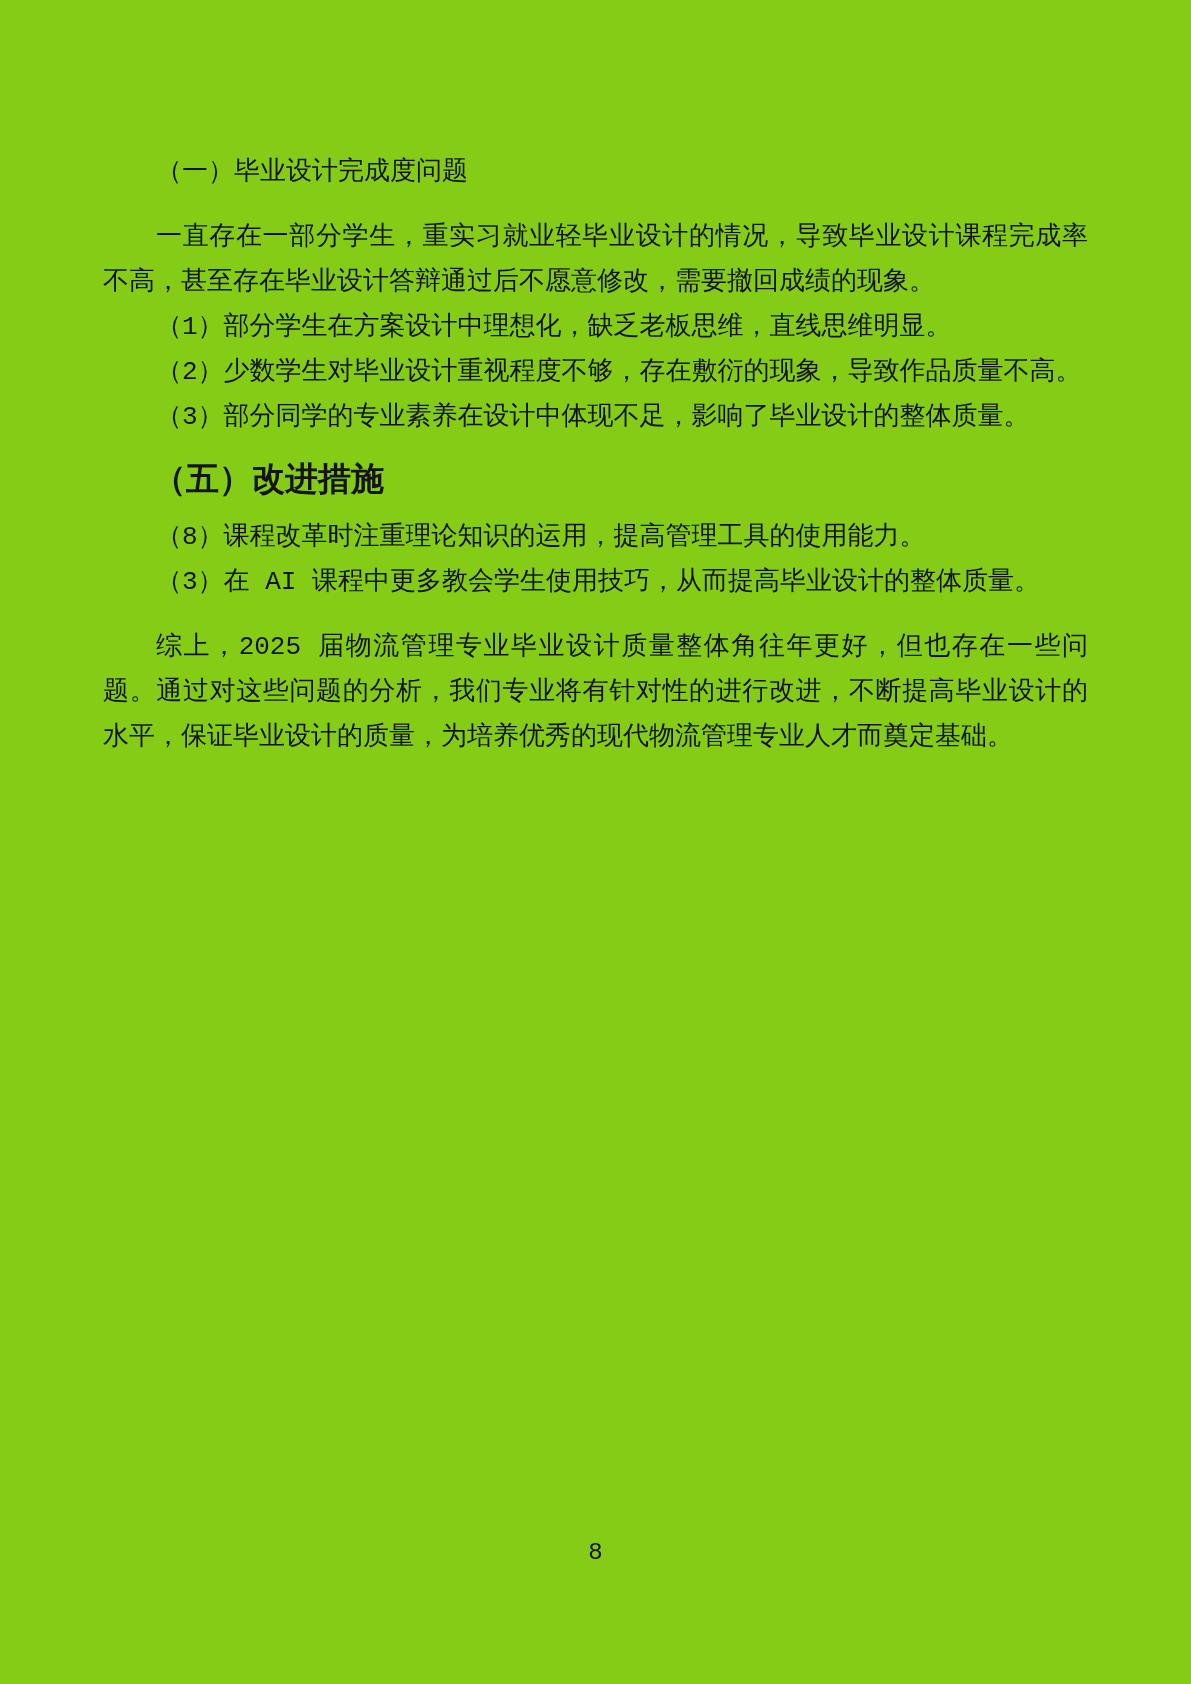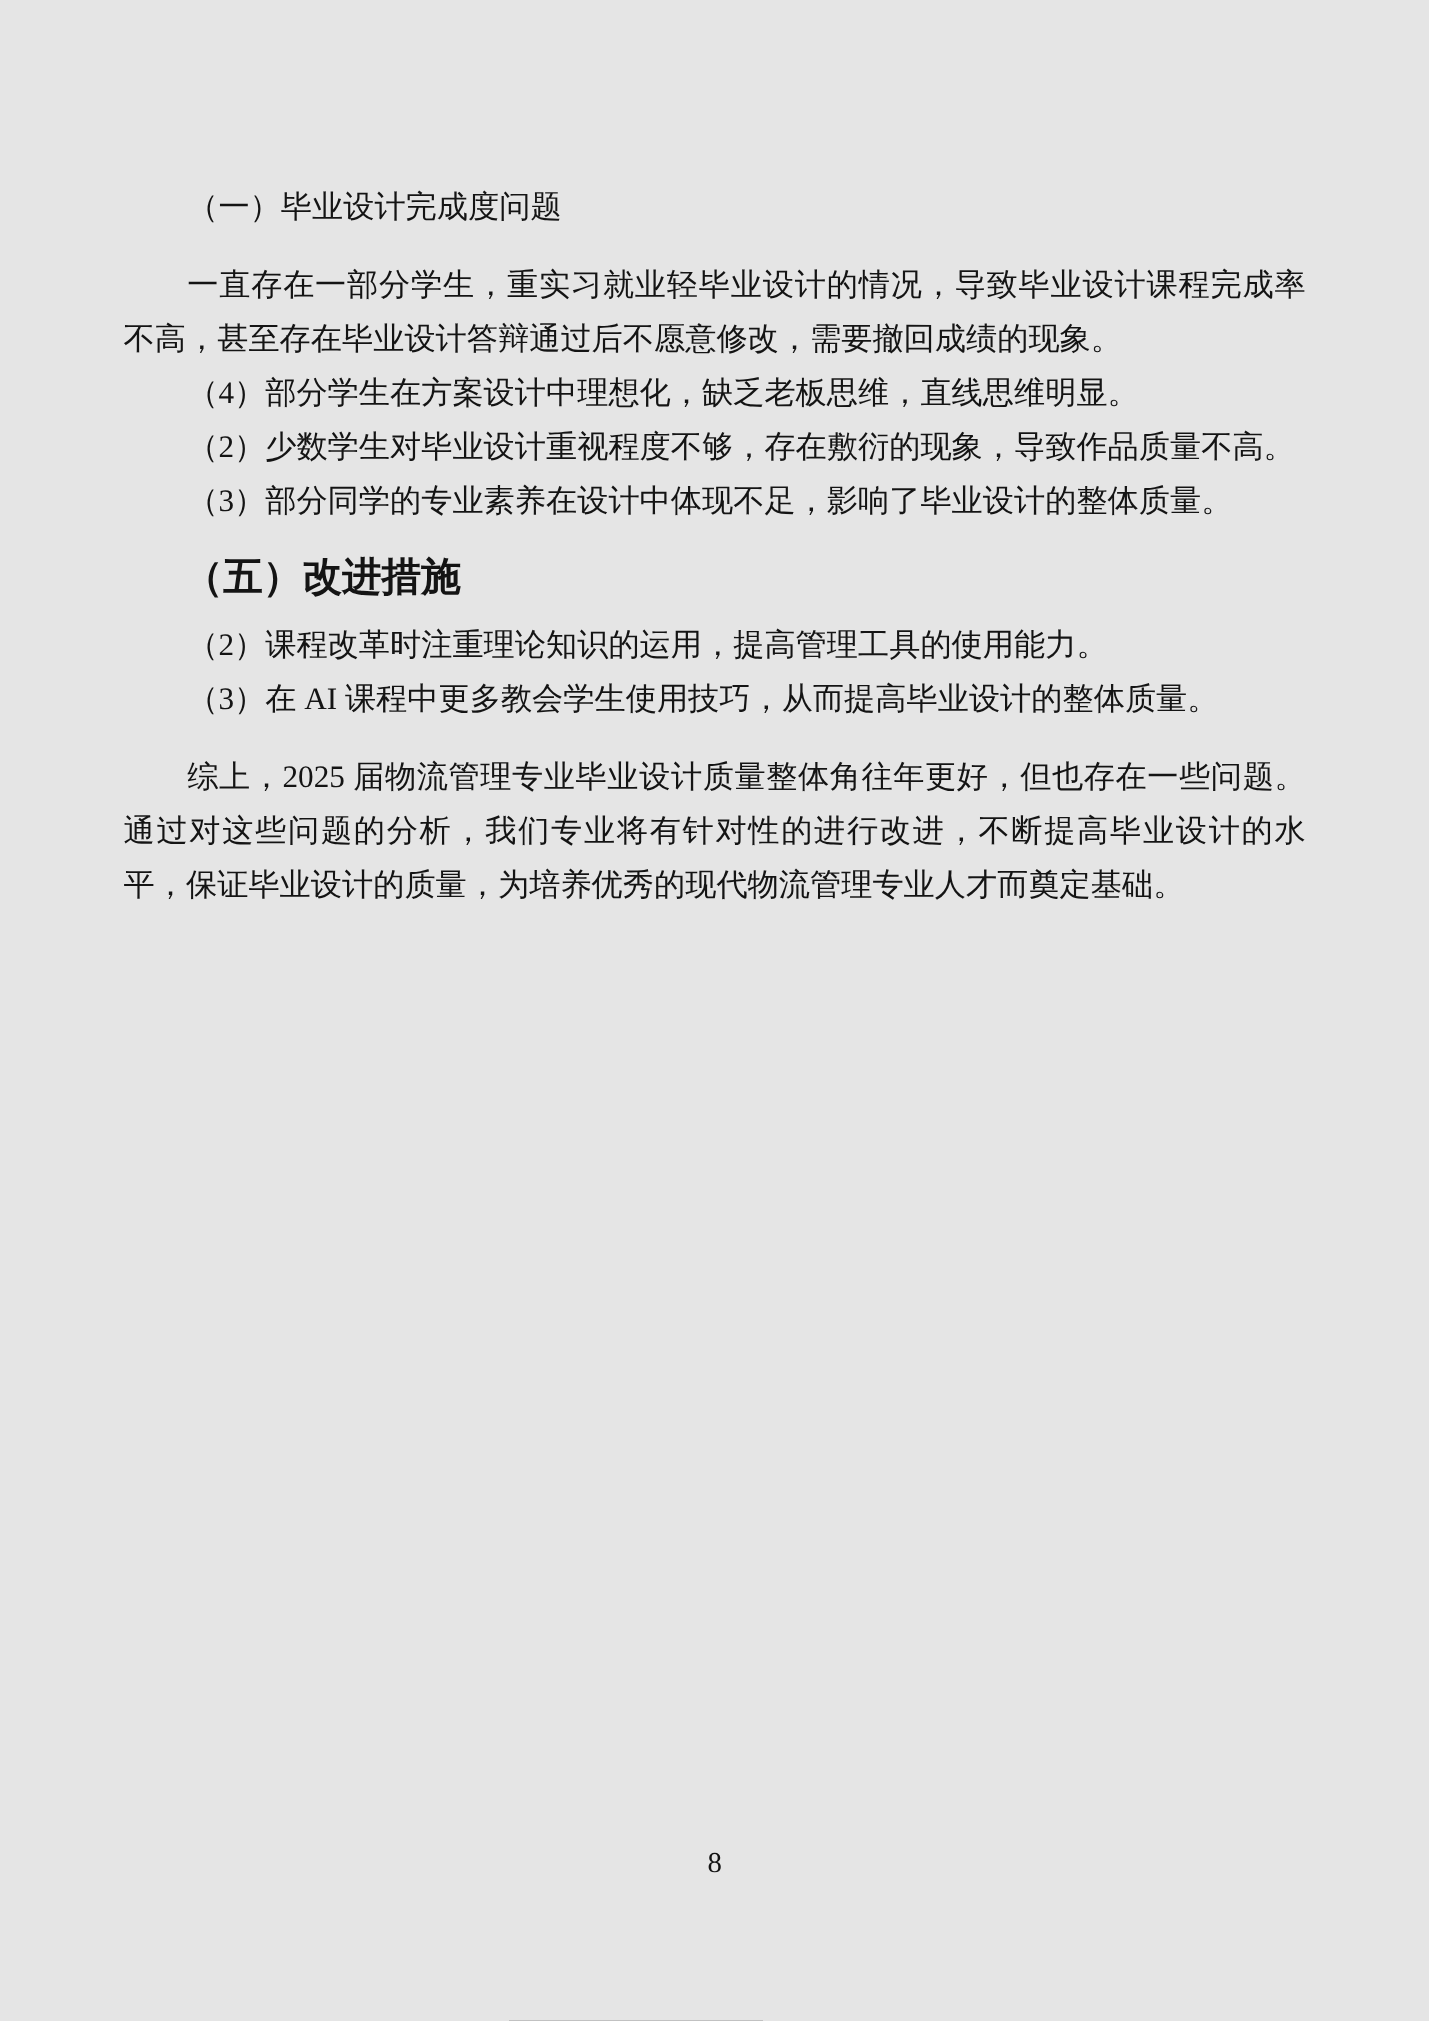--- a/index.html
+++ b/index.html
@@ -5,22 +5,22 @@
   html, body {
     margin: 0;
     padding: 0;
     background: #888;
   }
   .page {
     position: relative;
     width: 1191px;
     height: 1684px;
     margin: 0 auto;
-    background: #e5e5e5;
-    font-family: Liberation Serif, serif;
+    background: #84cc16;
+    font-family: Liberation Mono, monospace;
     color: #141414;
     overflow: hidden;
   }
   .content {
     position: absolute;
     left: 103px;
     top: 150px;
     width: 985px;
   }
   .content p {
@@ -61,22 +61,22 @@
     color: #141414;
   }
 </style>
 </head>
 <body>
 
 <div class="page">
   <div class="content">
     <p class="sub">（一）毕业设计完成度问题</p>
     <p class="para">一直存在一部分学生，重实习就业轻毕业设计的情况，导致毕业设计课程完成率不高，甚至存在毕业设计答辩通过后不愿意修改，需要撤回成绩的现象。</p>
-    <p class="item">（4）部分学生在方案设计中理想化，缺乏老板思维，直线思维明显。</p>
+    <p class="item">（1）部分学生在方案设计中理想化，缺乏老板思维，直线思维明显。</p>
     <p class="item">（2）少数学生对毕业设计重视程度不够，存在敷衍的现象，导致作品质量不高。</p>
     <p class="item">（3）部分同学的专业素养在设计中体现不足，影响了毕业设计的整体质量。</p>
     <p class="h3">（五）改进措施</p>
-    <p class="item">（2）课程改革时注重理论知识的运用，提高管理工具的使用能力。</p>
+    <p class="item">（8）课程改革时注重理论知识的运用，提高管理工具的使用能力。</p>
     <p class="item">（3）在 AI 课程中更多教会学生使用技巧，从而提高毕业设计的整体质量。</p>
     <p class="para">综上，2025 届物流管理专业毕业设计质量整体角往年更好，但也存在一些问题。通过对这些问题的分析，我们专业将有针对性的进行改进，不断提高毕业设计的水平，保证毕业设计的质量，为培养优秀的现代物流管理专业人才而奠定基础。</p>
   </div>
   <div class="pagenum">8</div>
 </div>
 
 </body></html>

